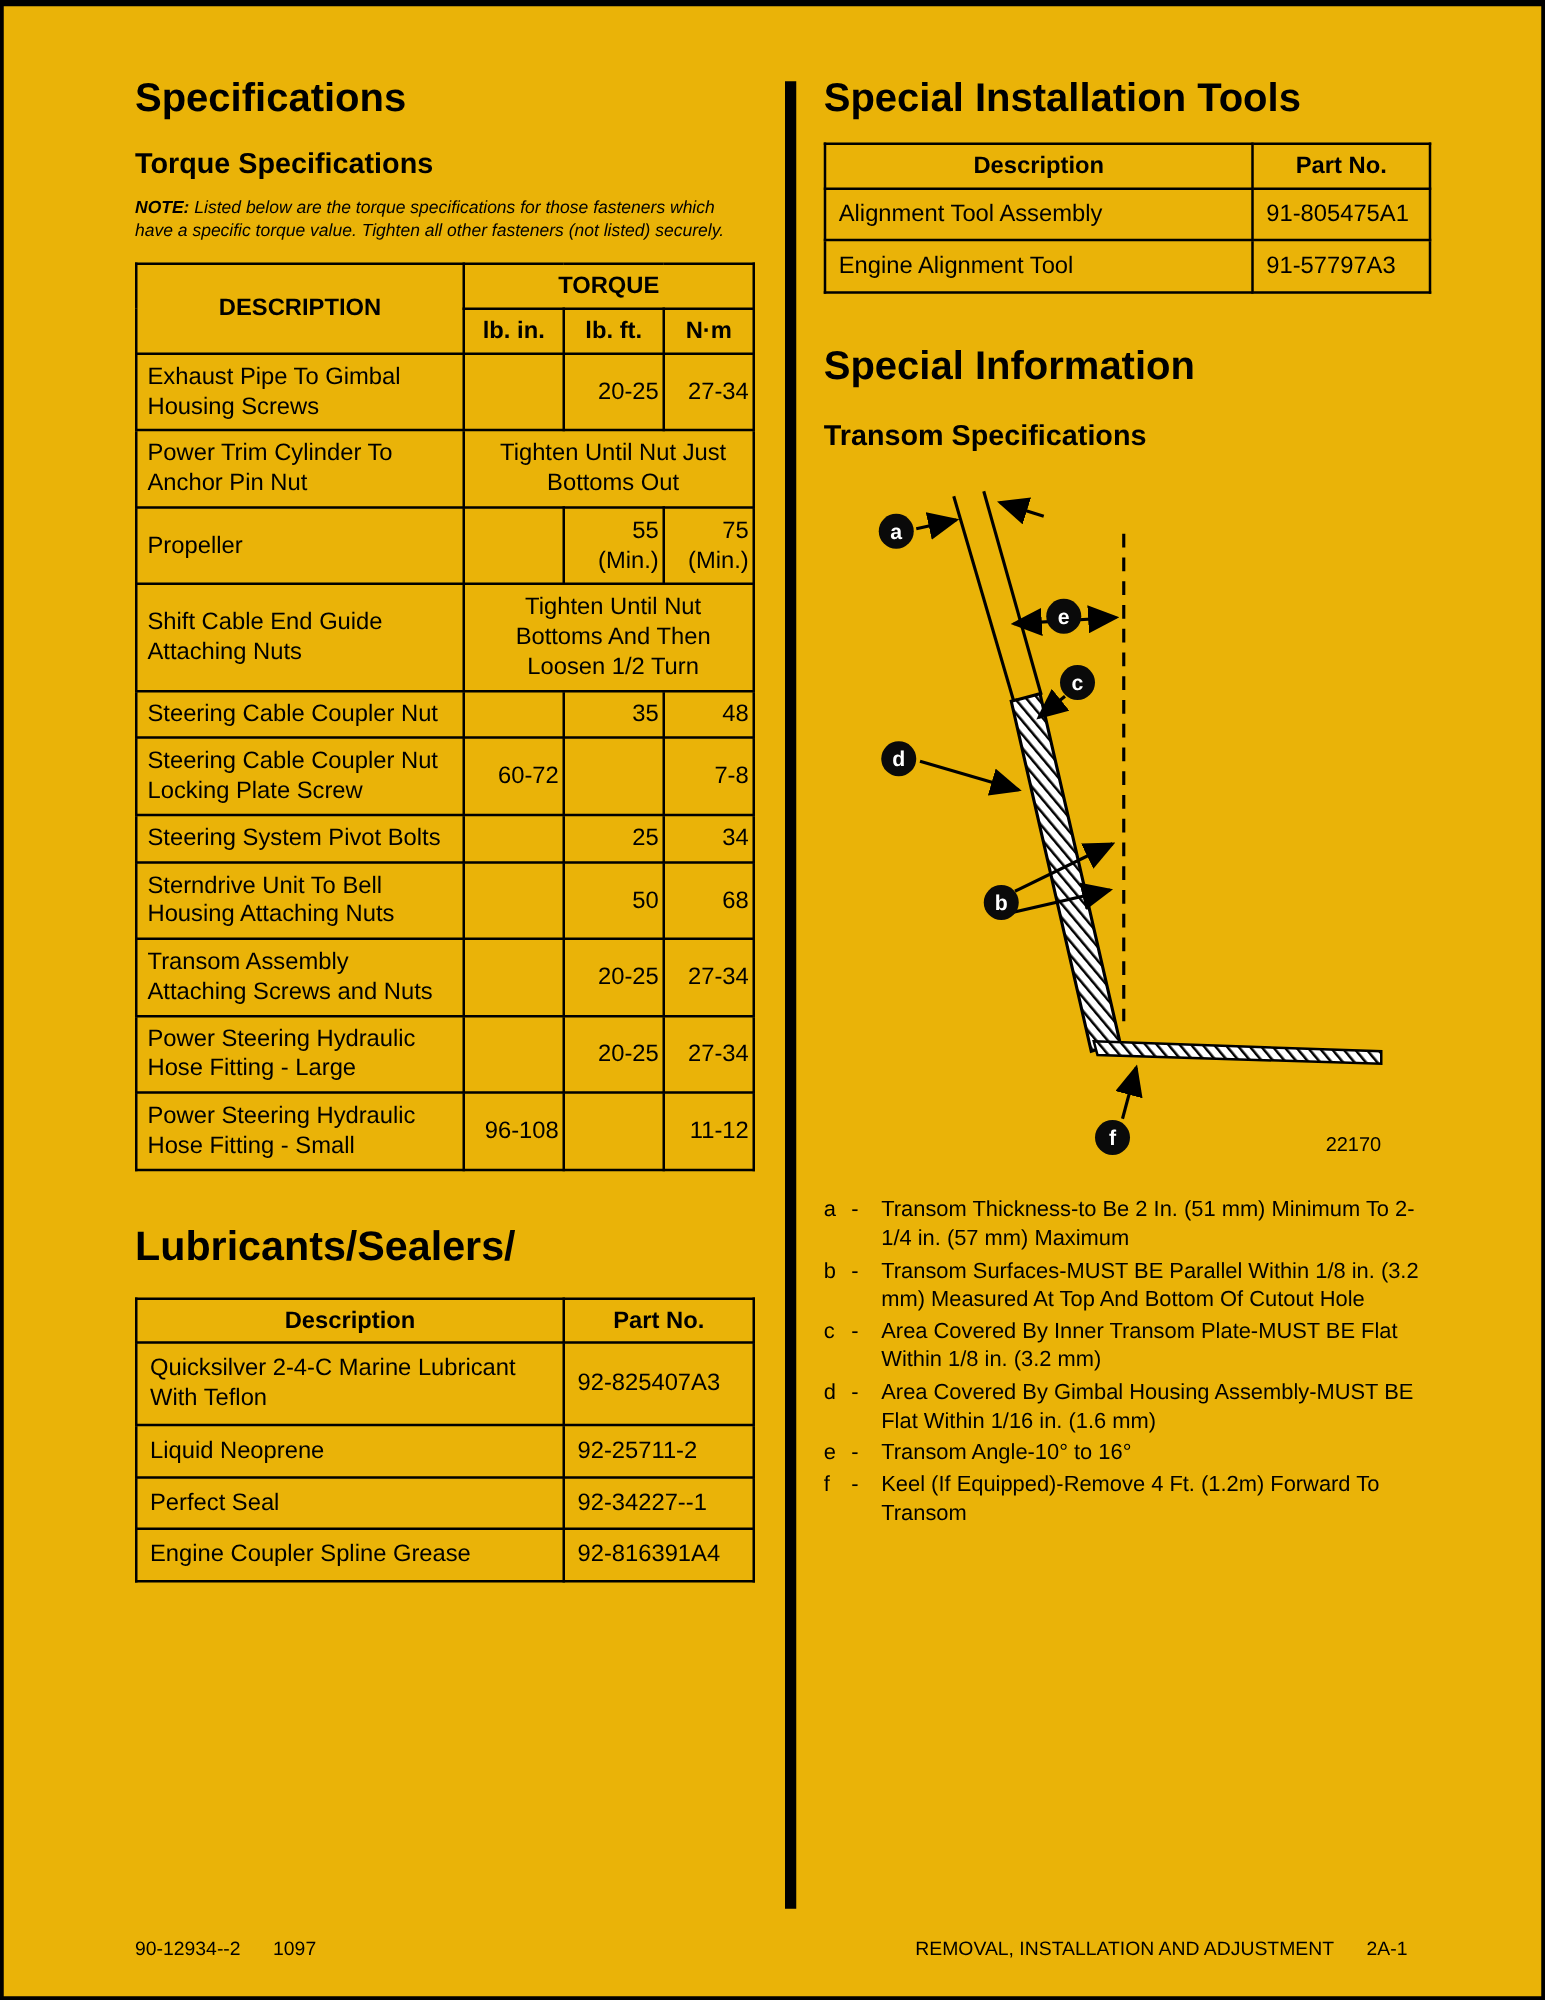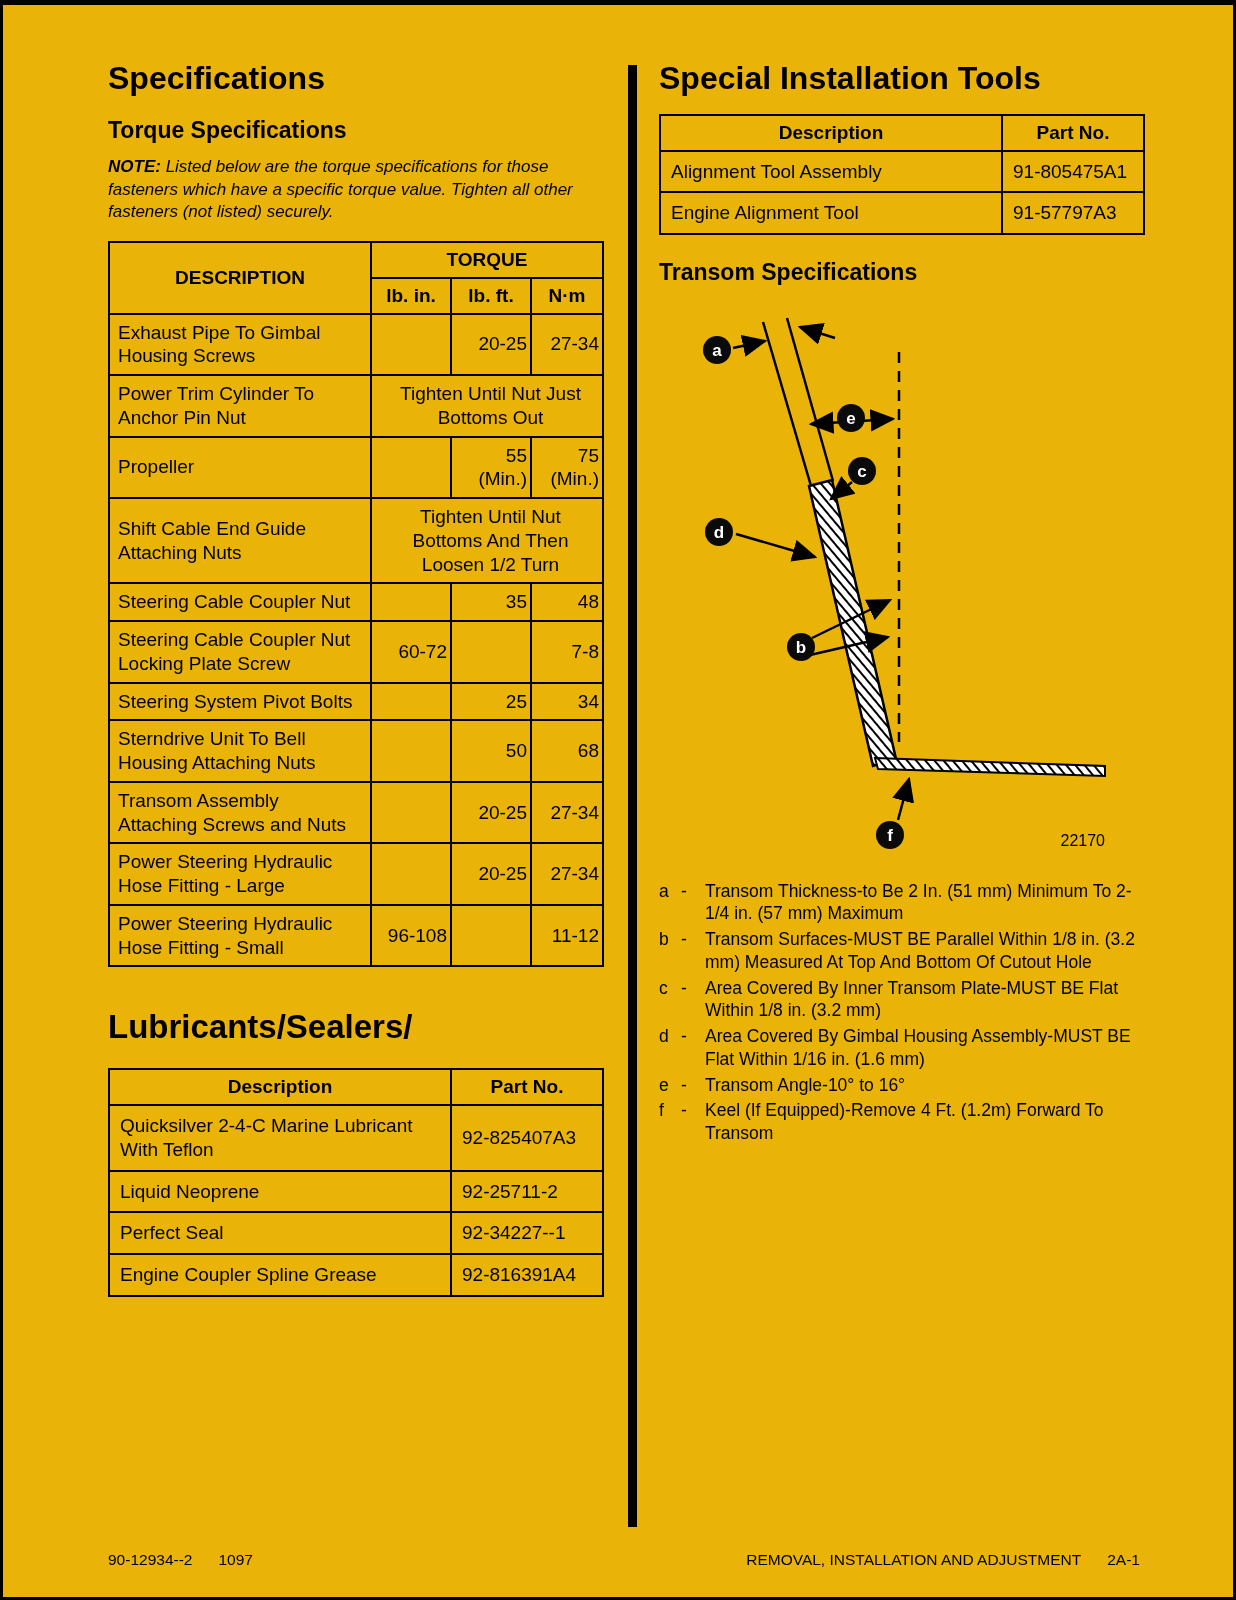--- a/index.html
+++ b/index.html
@@ -35,21 +35,21 @@
   h1 {
     font-size:32px; line-height:1.12;
     font-weight:700; margin:0;
   }
   h2 {
     font-size:23px; line-height:1.15;
     font-weight:700; margin:20px 0 0 0;
   }
   .note {
     font-style:italic;
-    font-size:17px; line-height:1.33;
+    font-size:14px; line-height:1.33;
     margin:13px 0 0 0;
   }
   .note b { font-weight:700; }
 
   table {
     border-collapse:collapse;
     table-layout:fixed;
     font-size:19px;
     line-height:1.25;
   }
@@ -87,21 +87,21 @@
     grid-template-columns:22px 24px 1fr;
     font-size:17.5px;
     line-height:1.3;
     margin-bottom:3px;
   }
   .legend-item .l-letter { text-align:left; }
   .legend-item .l-dash { text-align:left; }
 
   .footer {
     position:absolute;
-    left:105px; right:93px; bottom:28px;
+    left:105px; right:107px; bottom:28px;
     display:flex; justify-content:space-between;
     font-size:15.5px;
     align-items:center;
   }
   .gap { margin-left:26px; }
 </style>
 </head>
 <body>
 
 <div class="page">
@@ -253,20 +253,21 @@
             <td>Alignment Tool Assembly</td>
             <td>91-805475A1</td>
           </tr>
           <tr>
             <td>Engine Alignment Tool</td>
             <td>91-57797A3</td>
           </tr>
         </tbody>
       </table>
 
+      <h1 style="margin-top:40px">Special Information</h1>
       <h2 style="margin-top:24px">Transom Specifications</h2>
 
       <div class="diagram-wrap">
         <svg width="480" height="550" viewBox="0 0 480 550">
           <defs>
             <marker id="arr" markerWidth="10" markerHeight="9" refX="9" refY="4.5" orient="auto-start-reverse">
               <path d="M0,0 L10,4.5 L0,9 Z" fill="#000"></path>
             </marker>
             <pattern id="hatch" patternUnits="userSpaceOnUse" width="7" height="7" patternTransform="rotate(-40)">
               <rect width="7" height="7" fill="#fff"></rect>

